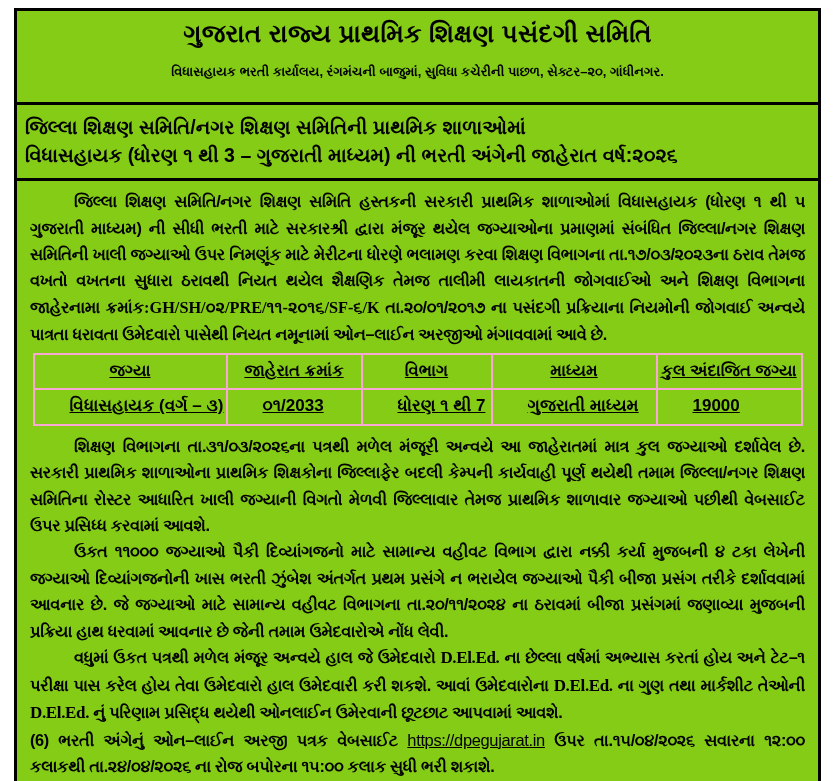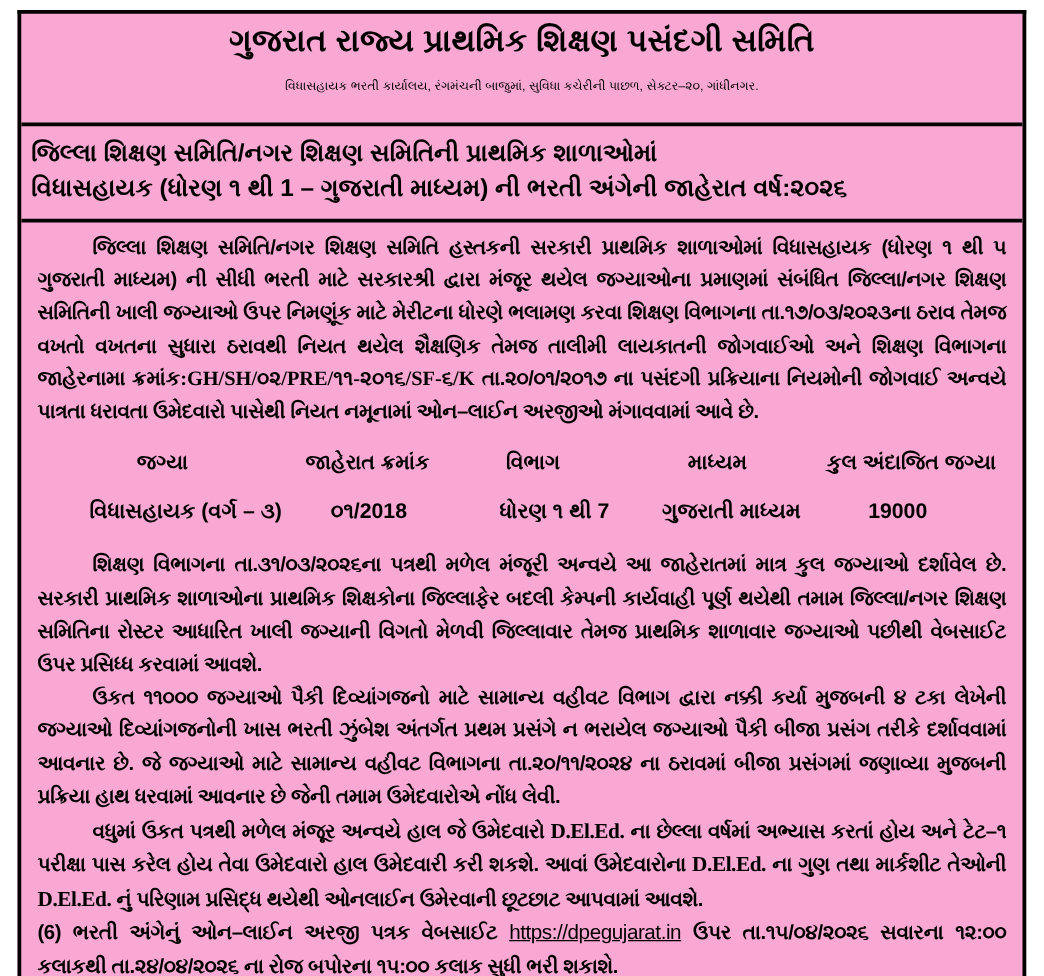--- a/index.html
+++ b/index.html
@@ -23,42 +23,42 @@
     height: 781px;
     background: #ffffff;
     padding: 8px 14px 0 14px;
   }
 
   
   .doc-frame {
     border-left: 3px solid #000;
     border-right: 3px solid #000;
     border-top: 3px solid #000;
-    background: #f9a8d4;
+    background: #84cc16;
     height: 773px;
     overflow: hidden;
   }
 
   
   .header-box {
     border-bottom: 3px solid #000;
     padding: 7px 10px 6px 10px;
     text-align: center;
   }
   .org-title {
     font-size: 25px;
     font-weight: bold;
     letter-spacing: 0.2px;
     line-height: 1.2;
     margin: 0 0 6px 0;
     white-space: nowrap;
   }
   .org-address {
-    font-size: 10px;
-    font-weight: normal;
+    font-size: 13px;
+    font-weight: bold;
     line-height: 1.2;
     margin: 16px;
     white-space: nowrap;
   }
 
   
   .title-box {
     border-bottom: 3px solid #000;
     padding: 8px 8px 9px 8px;
   }
@@ -110,26 +110,27 @@
     padding: 6px 0 7px 0;
   }
   table.jobs-table {
     border-collapse: collapse;
     width: 768px;
     margin: 0 auto;
     table-layout: fixed;
   }
   table.jobs-table th,
   table.jobs-table td {
-    border: 6px solid #f9a8d4;
+    border: 2px solid #f9a8d4;
     font-size: 16.5px;
     font-weight: bold;
     padding: 5px 2px 6px 2px;
     line-height: 1.3;
     white-space: nowrap;
+    text-decoration: underline;
   }
   table.jobs-table th { height: 31px; }
   table.jobs-table td { height: 36px; font-size: 17px; padding-left: 35px; }
 
   col.c0 { width: 193px; }
   col.c1 { width: 135px; }
   col.c2 { width: 130px; }
   col.c3 { width: 165px; }
   col.c4 { width: 145px; }
 </style>
@@ -139,21 +140,21 @@
 <div class="page">
   <div class="doc-frame">
 
     <div class="header-box">
       <div class="org-title">ગુજરાત રાજ્ય પ્રાથમિક શિક્ષણ પસંદગી સમિતિ</div>
       <div class="org-address">વિધાસહાયક ભરતી કાર્યાલય, રંગમંચની બાજુમાં, સુવિધા કચેરીની પાછળ, સેક્ટર–૨૦,  ગાંધીનગર.</div>
     </div>
 
     <div class="title-box">
       <div class="title-line">જિલ્લા  શિક્ષણ સમિતિ/નગર શિક્ષણ સમિતિની પ્રાથમિક શાળાઓમાં</div>
-      <div class="title-line">વિધાસહાયક (ધોરણ ૧ થી 1 – ગુજરાતી માધ્યમ) ની ભરતી અંગેની જાહેરાત વર્ષ:૨૦૨૬</div>
+      <div class="title-line">વિધાસહાયક (ધોરણ ૧ થી 3 – ગુજરાતી માધ્યમ) ની ભરતી અંગેની જાહેરાત વર્ષ:૨૦૨૬</div>
     </div>
 
     <div class="body-box">
 
       <p class="para indent tight"><span>જિલ્લા શિક્ષણ સમિતિ/નગર શિક્ષણ સમિતિ હસ્તકની સરકારી પ્રાથમિક શાળાઓમાં વિધાસહાયક (ધોરણ ૧ થી ૫ ગુજરાતી માધ્યમ) ની સીધી ભરતી માટે સરકારશ્રી દ્વારા મંજૂર થયેલ જગ્યાઓના પ્રમાણમાં સંબંધિત જિલ્લા/નગર શિક્ષણ સમિતિની ખાલી જગ્યાઓ ઉપર નિમણૂંક માટે મેરીટના ધોરણે ભલામણ કરવા શિક્ષણ વિભાગના તા.૧૭/૦૩/૨૦૨૩ના ઠરાવ તેમજ વખતો વખતના સુધારા ઠરાવથી નિયત થયેલ શૈક્ષણિક તેમજ તાલીમી લાયકાતની જોગવાઈઓ અને શિક્ષણ વિભાગના જાહેરનામા </span><span class="latin-sans">ક્રમાંક:GH/SH/૦૨/PRE/૧૧-૨૦૧૬/SF-૬/K</span><span> તા.૨૦/૦૧/૨૦૧૭ ના પસંદગી પ્રક્રિયાના નિયમોની જોગવાઈ અન્વયે પાત્રતા ધરાવતા ઉમેદવારો પાસેથી નિયત નમૂનામાં ઓન–લાઈન અરજીઓ મંગાવવામાં આવે છે.</span></p>
 
       <div class="jobs-table-wrap">
         <table class="jobs-table">
           <colgroup>
             <col class="c0">
@@ -167,21 +168,21 @@
               <th>જગ્યા</th>
               <th>જાહેરાત ક્રમાંક</th>
               <th>વિભાગ</th>
               <th>માધ્યમ</th>
               <th>કુલ અંદાજિત જગ્યા</th>
             </tr>
           </thead>
           <tbody>
             <tr>
               <td>વિધાસહાયક (વર્ગ – ૩)</td>
-              <td>૦૧/2018</td>
+              <td>૦૧/2033</td>
               <td>ધોરણ ૧ થી 7</td>
               <td>ગુજરાતી માધ્યમ</td>
               <td>19000</td>
             </tr>
           </tbody>
         </table>
       </div>
 
       <p class="para indent tight">શિક્ષણ વિભાગના તા.૩૧/૦૩/૨૦૨૬ના પત્રથી મળેલ મંજૂરી અન્વયે આ જાહેરાતમાં માત્ર કુલ જગ્યાઓ દર્શાવેલ છે. સરકારી પ્રાથમિક શાળાઓના પ્રાથમિક શિક્ષકોના જિલ્લાફેર બદલી કેમ્પની કાર્યવાહી પૂર્ણ થયેથી તમામ જિલ્લા/નગર શિક્ષણ સમિતિના રોસ્ટર આધારિત ખાલી જગ્યાની વિગતો મેળવી જિલ્લાવાર તેમજ પ્રાથમિક શાળાવાર જગ્યાઓ પછીથી વેબસાઈટ ઉપર પ્રસિધ્ધ કરવામાં આવશે.</p>
 

